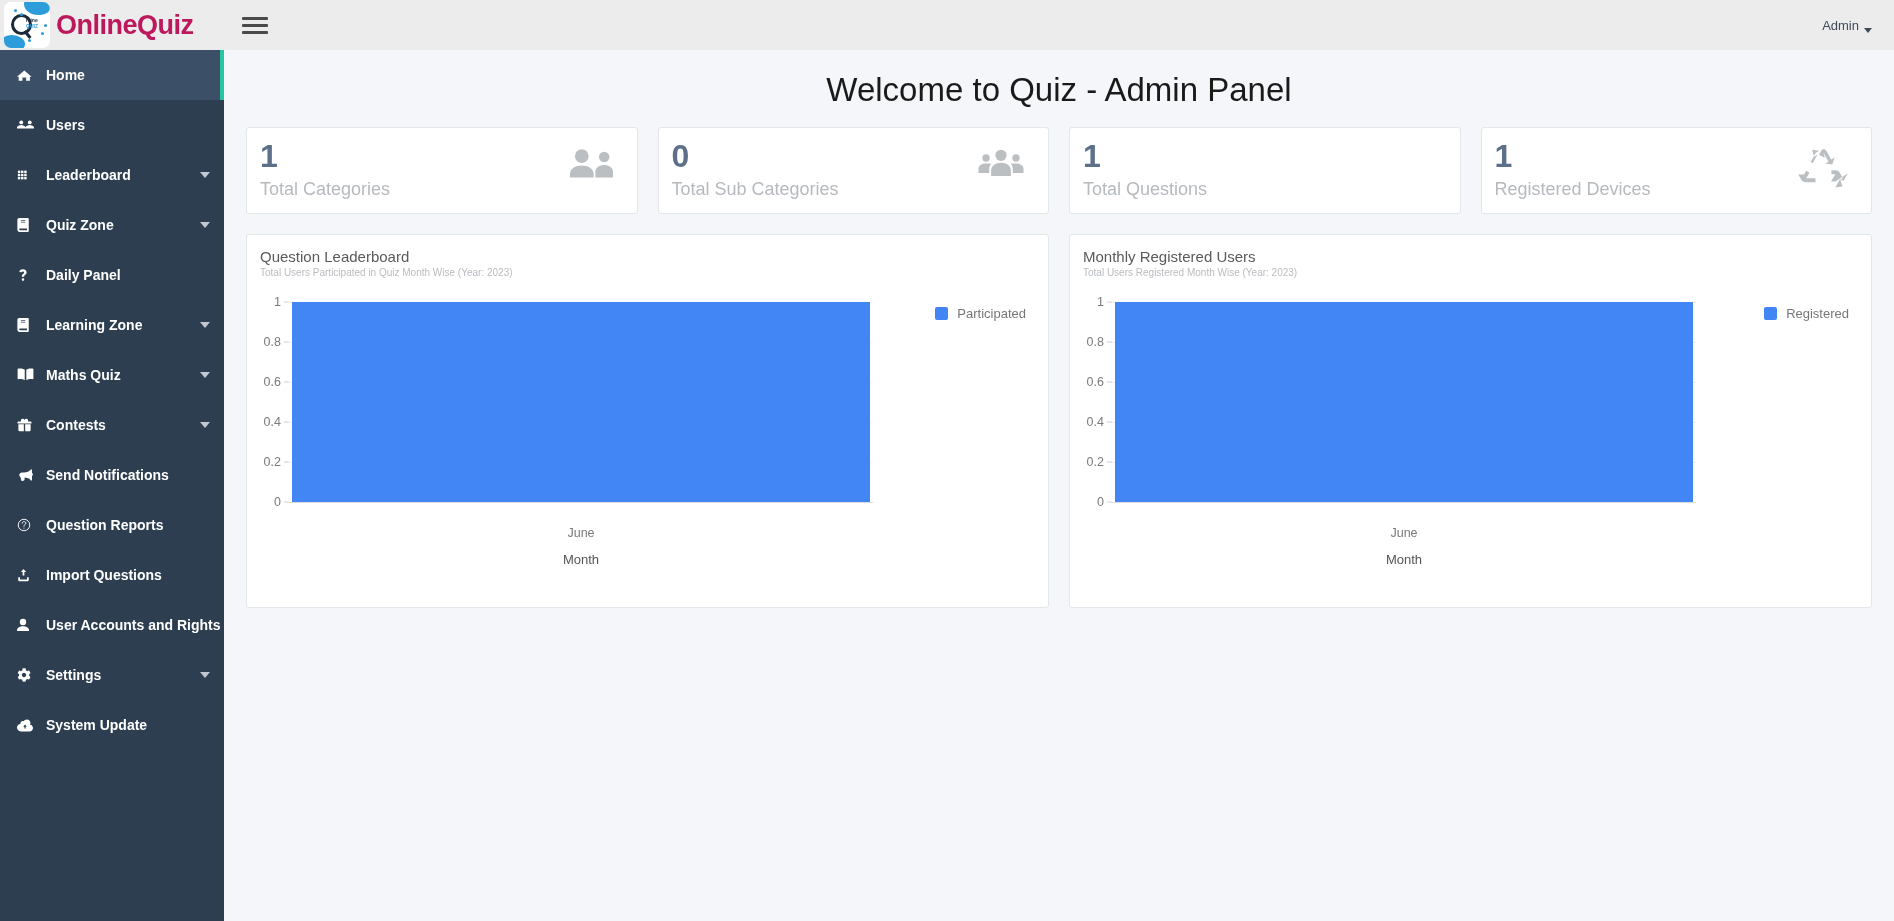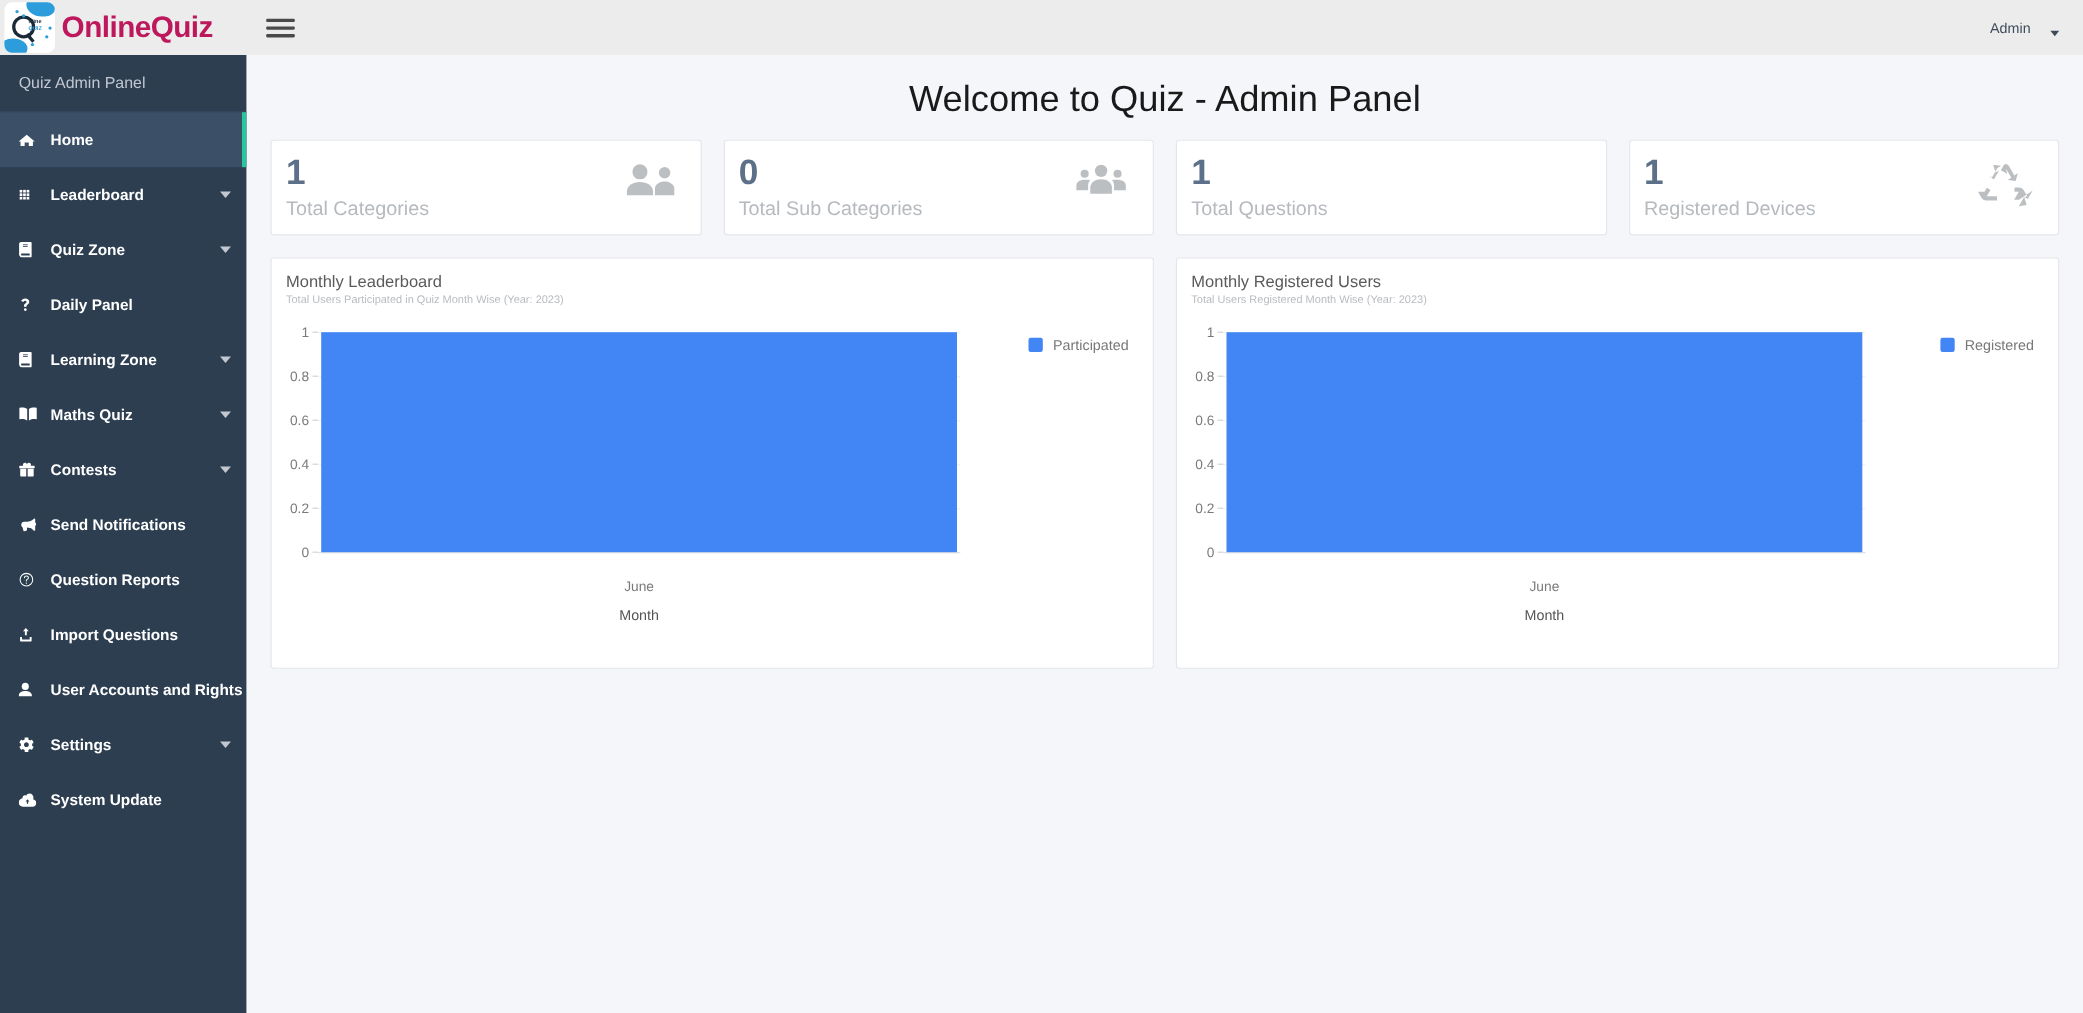--- a/index.html
+++ b/index.html
@@ -48,21 +48,21 @@
   .hamburger {
     margin-left: 18px;
     width: 26px; height: 26px;
     display: flex; flex-direction: column; justify-content: center; gap: 4px;
     cursor: pointer;
   }
   .hamburger span { display:block; height:3px; background:#4a4a4a; border-radius:1px; width:100%; }
   .topbar-right {
     margin-left: auto; padding-right: 22px;
     font-size: 13px; color: #3f4b5b;
-    display: flex; align-items: flex-end; gap: 18px; cursor: pointer;
+    display: flex; align-items: flex-end; gap: 5px; cursor: pointer;
   }
   .caret-small {
     width:0;height:0;border-left:4px solid transparent;border-right:4px solid transparent;
     border-top:5px solid #3f4b5b; display:inline-block;
   }
 
   
   .sidebar {
     position: absolute; top: 50px; left: 0; width: 224px; bottom: 0;
     background: #2c3e50;
@@ -215,29 +215,38 @@
       <span></span>
       <span></span>
   </div>
   <div class="topbar-right">
     <span>Admin</span>
     <span class="caret-small"></span>
   </div>
 </div>
 
 <div class="sidebar">
-  <div class="sidebar-header">Quiz Admin Panel</div>
   <div id="nav-list">
       <div class="nav-item active">
         <span class="nav-ico">
           <svg width="15" height="14" viewBox="0 0 576 512" fill="#fff">
             <path d="M280 80L0 320h64v160h144V352h144v128h144V320h64L280 80z"></path>
           </svg>
         </span>
         <span class="nav-label">Home</span>
+      </div>
+      <div class="nav-item">
+        <span class="nav-ico">
+          <svg width="17" height="14" viewBox="0 0 640 512" fill="#fff">
+            <circle cx="160" cy="160" r="72"></circle>
+            <circle cx="480" cy="160" r="72"></circle>
+            <path d="M160 256c-62 0-160 32-160 96v32h320v-32c0-64-98-96-160-96zM480 256c-62 0-160 32-160 96v32h320v-32c0-64-98-96-160-96z"></path>
+          </svg>
+        </span>
+        <span class="nav-label">Users</span>
       </div>
       <div class="nav-item">
         <span class="nav-ico">
           <svg width="14" height="14" viewBox="0 0 512 512" fill="#fff">
             <rect x="32" y="96" width="88" height="88"></rect>
             <rect x="148" y="96" width="88" height="88"></rect>
             <rect x="264" y="96" width="88" height="88"></rect>
             <rect x="32" y="212" width="88" height="88"></rect>
             <rect x="148" y="212" width="88" height="88"></rect>
             <rect x="264" y="212" width="88" height="88"></rect>
@@ -396,21 +405,21 @@
             <path d="M288 56l-30 52 60 34 -12-48 50 86 -34 20 74 10 22-72 -34 20 -52-90c-10-17-34-17-44-12z"></path>
             <path d="M104 312l-60 0 30 52c10 18 28 28 48 28l100 0 0-40 -96 0 34-58 -34-20 -22 38z"></path>
             <path d="M556 300l-46 80 -34-20 -50 86 74-10 -22-72 -34 20 60-34 -30-52c-10-18-28-28-48-28l-40 0 0 40 40 0 -44 76 46 0z"></path>
             <path d="M192 196l50-86 -34 20 -22-72 74 10 -34 20 -52 90 -34-20 52 38z"></path>
           </svg></div>
       </div>
     </div>
 
   <div class="charts-row" id="charts-row">
       <div class="chart-card">
-        <div class="chart-title">Monthly Leaderboard</div>
+        <div class="chart-title">Question Leaderboard</div>
         <div class="chart-sub">Total Users Participated in Quiz Month Wise (Year: 2023)</div>
         <div class="chart-area">
           <div class="legend">
             <span class="legend-swatch"></span>
             <span class="legend-text">Participated</span>
           </div>
           <div class="plot">
             <div class="gridline" style="top:0px;"></div>
             <div class="tick-mark" style="top:0px;"></div>
             <div class="tick-label" style="top:0px;">1</div>

